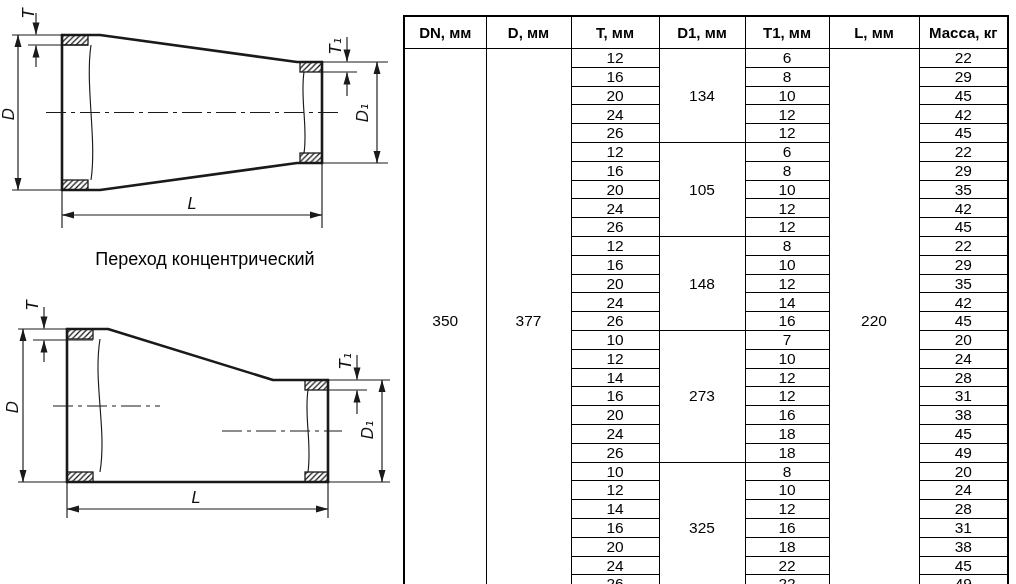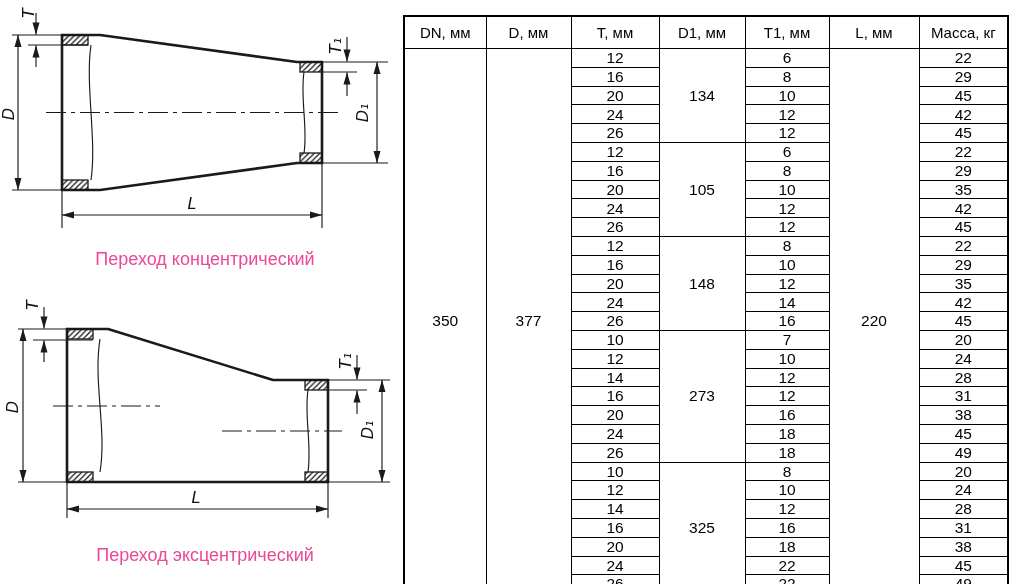--- a/index.html
+++ b/index.html
@@ -4,29 +4,29 @@
 <style>
   html,body{margin:0;padding:0;background:#fff;}
   .stage{position:relative;width:1016px;height:584px;background:#fff;overflow:hidden;
          font-family:"Liberation Sans",sans-serif;color:#000;}
   svg text{font-family:"DejaVu Sans",sans-serif;font-style:italic;font-size:16px;fill:#111;}
   .thick{stroke:#1a1a1a;stroke-width:2.6;fill:none;stroke-linejoin:round;stroke-linecap:round;}
   .thin{stroke:#1a1a1a;stroke-width:1.15;fill:none;}
   .cline{stroke:#1a1a1a;stroke-width:1.1;fill:none;stroke-dasharray:20 5 4 5;}
   .hrect{stroke:#1a1a1a;stroke-width:1.3;}
   .caption{position:absolute;left:30px;width:350px;text-align:center;font-size:18px;
-           color:#ec4899;font-family:"Liberation Sans",sans-serif;}
+           color:#000000;font-family:"Liberation Sans",sans-serif;}
   .cap-concentric{top:249px;}
   .cap-eccentric{top:545px;}
   table.spec{position:absolute;left:403px;top:15px;width:604px;height:551px;
              border-collapse:collapse;table-layout:fixed;background:#fff;
              border:2.5px solid #000;}
   table.spec th, table.spec td{border:1.4px solid #000;padding:0;text-align:center;
              vertical-align:middle;overflow:hidden;white-space:nowrap;}
-  table.spec th{font-size:15px;font-weight:normal;height:31px;}
+  table.spec th{font-size:15px;font-weight:bold;height:31px;}
   table.spec td{font-size:15.5px;height:17.8px;line-height:1;}
 </style>
 </head>
 <body>
 
 <div class="stage">
 
   <svg width="400" height="290" viewBox="0 0 400 290" style="position:absolute;left:0;top:0;">
     <defs>
       <pattern id="hatch1" width="5.5" height="5.5" patternUnits="userSpaceOnUse">
@@ -145,21 +145,20 @@
       <path d="M67,219 L328,219" marker-start="url(#arrow2)" marker-end="url(#arrow2)"></path>
     </g>
 
     <text transform="translate(33,15) rotate(-90)" text-anchor="middle" dominant-baseline="middle">T</text>
     <text transform="translate(13,117) rotate(-90)" text-anchor="middle" dominant-baseline="middle">D</text>
     <text transform="translate(346,71) rotate(-90)" text-anchor="middle" dominant-baseline="middle">T₁</text>
     <text transform="translate(368,140) rotate(-90)" text-anchor="middle" dominant-baseline="middle">D₁</text>
     <text x="196" y="213" text-anchor="middle">L</text>
   </svg>
 
-  <div class="caption cap-eccentric">Переход эксцентрический</div>
 
   <table class="spec">
     <colgroup>
       <col style="width:82px">
         <col style="width:85px">
         <col style="width:88px">
       <col style="width:86px">
         <col style="width:84px">
         <col style="width:90px">
       <col style="width:89px">

